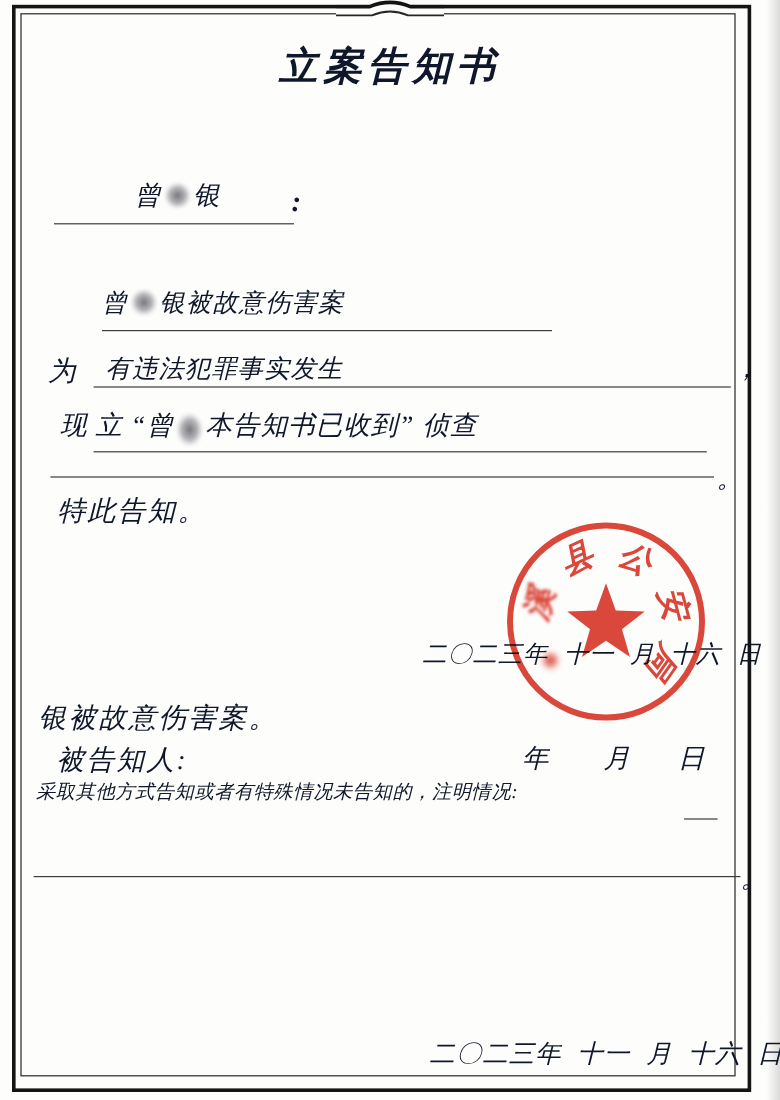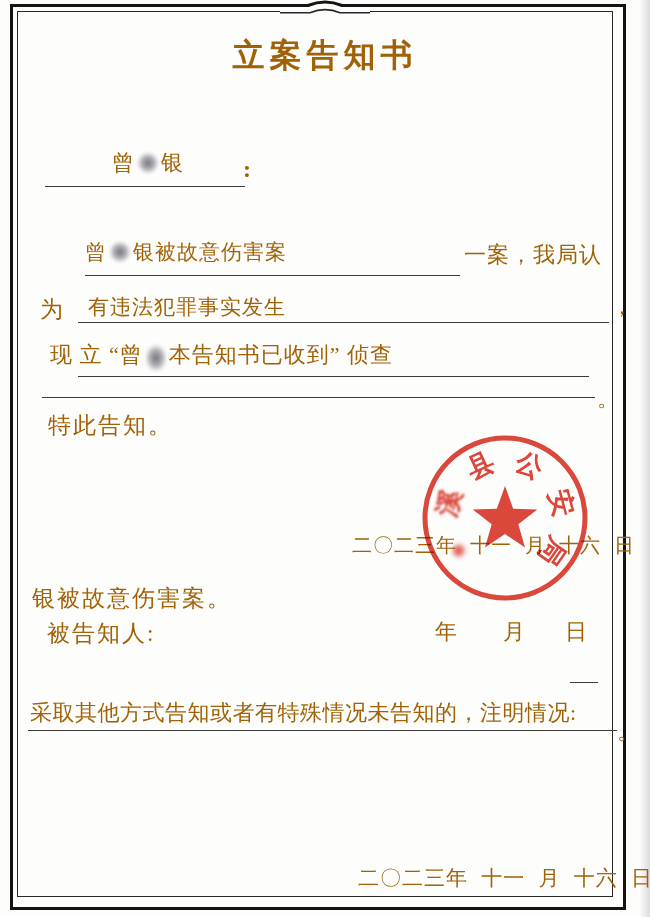--- a/index.html
+++ b/index.html
@@ -1,20 +1,21 @@
 <!DOCTYPE html>
 <html><head>
 <meta charset="utf-8">
 <style>
   html,body{margin:0;padding:0;background:#e8e8e8;}
   .page{
     position:relative;width:650px;height:917px;margin:0 auto;
     background:#fdfdfc;overflow:hidden;
     font-family:"Liberation Serif","DejaVu Serif",serif;
-    color:#a16207;
+    color:#0f172a;
+    font-style:italic;
   }
   .abs{position:absolute;}
   .border-outer{left:10px;top:4px;width:610px;height:900px;border:3px solid #141414;}
   .border-inner{left:17px;top:11px;width:594px;height:884px;border:1.6px solid #262626;}
   .title{left:0;top:34px;width:650px;text-align:center;font-size:32px;font-weight:bold;letter-spacing:5px;}
   .t22{font-size:22px;letter-spacing:1px;}
   .t23{font-size:23px;letter-spacing:2px;}
   .val{font-size:21px;letter-spacing:1px;}
   .uline{border-bottom:1.6px solid #3c3c3c;}
   .smudge{
@@ -50,21 +51,20 @@
   <div class="abs" style="left:112px;top:148px;font-size:22px;letter-spacing:1px;">
     <span>曾</span><span class="smudge"></span><span>银</span>
   </div>
   <div class="abs uline" style="left:45px;top:163px;width:200px;height:23px;"></div>
   <div class="abs" style="left:243px;top:156px;font-size:24px;font-weight:bold;">:</div>
 
   <div class="abs val" style="left:85px;top:238px;width:378px;text-align:left;">
     <span>曾</span><span class="smudge"></span><span>银被故意伤害案</span>
   </div>
   <div class="abs uline" style="left:85px;top:252px;width:375px;height:23px;"></div>
-  <div class="abs t22" style="left:464px;top:240px;">一案，我局认</div>
 
   <div class="abs t23" style="left:40px;top:294px;">为</div>
   <div class="abs val" style="left:88px;top:293px;">有违法犯罪事实发生</div>
   <div class="abs uline" style="left:78px;top:300px;width:531px;height:22px;"></div>
   <div class="abs punct" style="left:611px;top:292px;">，</div>
 
   <div class="abs t22" style="left:50px;top:340px;">
     <span>现 立 “曾</span><span class="smudge tall"></span><span>本告知书已收到” 侦查</span>
   </div>
   <div class="abs uline" style="left:78px;top:353px;width:511px;height:23px;"></div>
@@ -97,21 +97,21 @@
     </g>
   </svg>
 
   <div class="abs t23" style="left:32px;top:583px;">银被故意伤害案。</div>
 
   <div class="abs t23" style="left:47px;top:618px;">被告知人:</div>
   <div class="abs t22" style="left:435px;top:617px;">年</div>
   <div class="abs t22" style="left:503px;top:617px;">月</div>
   <div class="abs t22" style="left:565px;top:617px;">日</div>
 
-  <div class="abs" style="left:30px;top:650px;font-size:22px;letter-spacing:0.5px;margin-top:48px;">采取其他方式告知或者有特殊情况未告知的，注明情况:</div>
+  <div class="abs" style="left:30px;top:650px;font-size:16px;letter-spacing:0.5px;">采取其他方式告知或者有特殊情况未告知的，注明情况:</div>
   <div class="abs uline" style="left:570px;top:660px;width:28px;height:22px;"></div>
   <div class="abs uline" style="left:28px;top:707px;width:589px;height:23px;"></div>
   <div class="abs punct" style="left:617px;top:717px;">。</div>
 
 
   <div class="abs date" style="left:358px;top:864px;font-size:21px;">二〇二三年 十一 月 十六 日</div>
 
 </div>
 
 </body></html>

